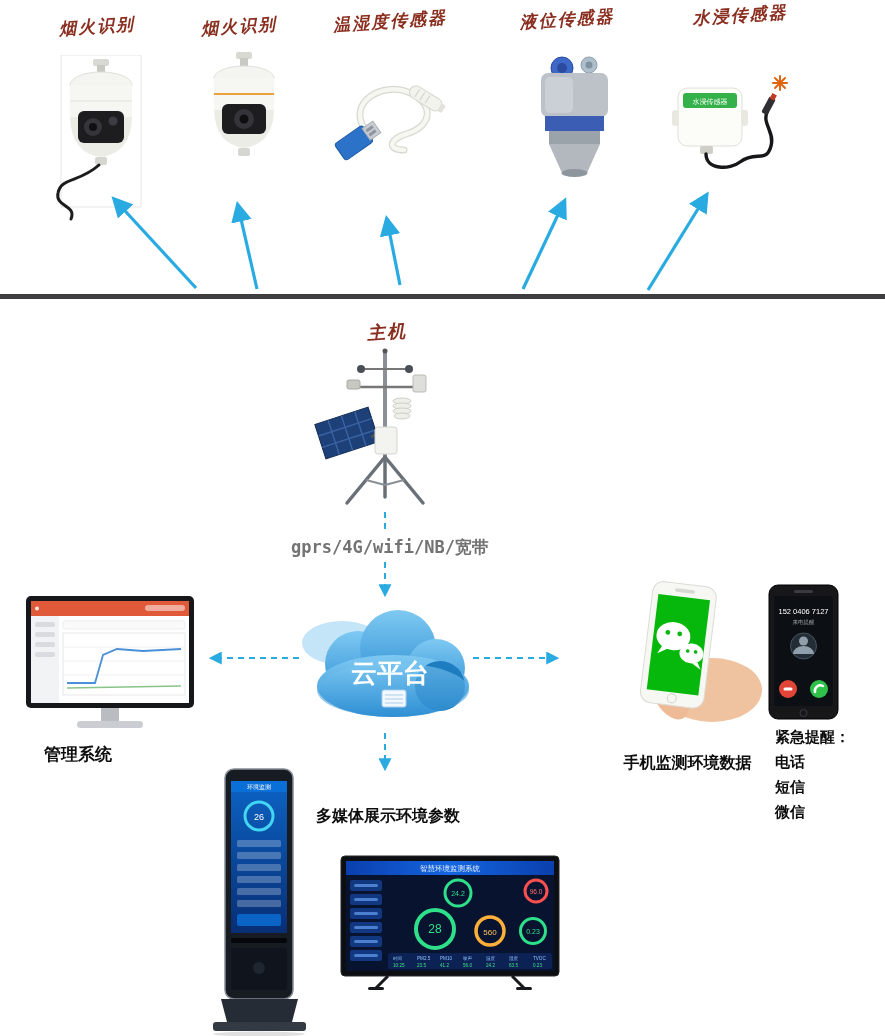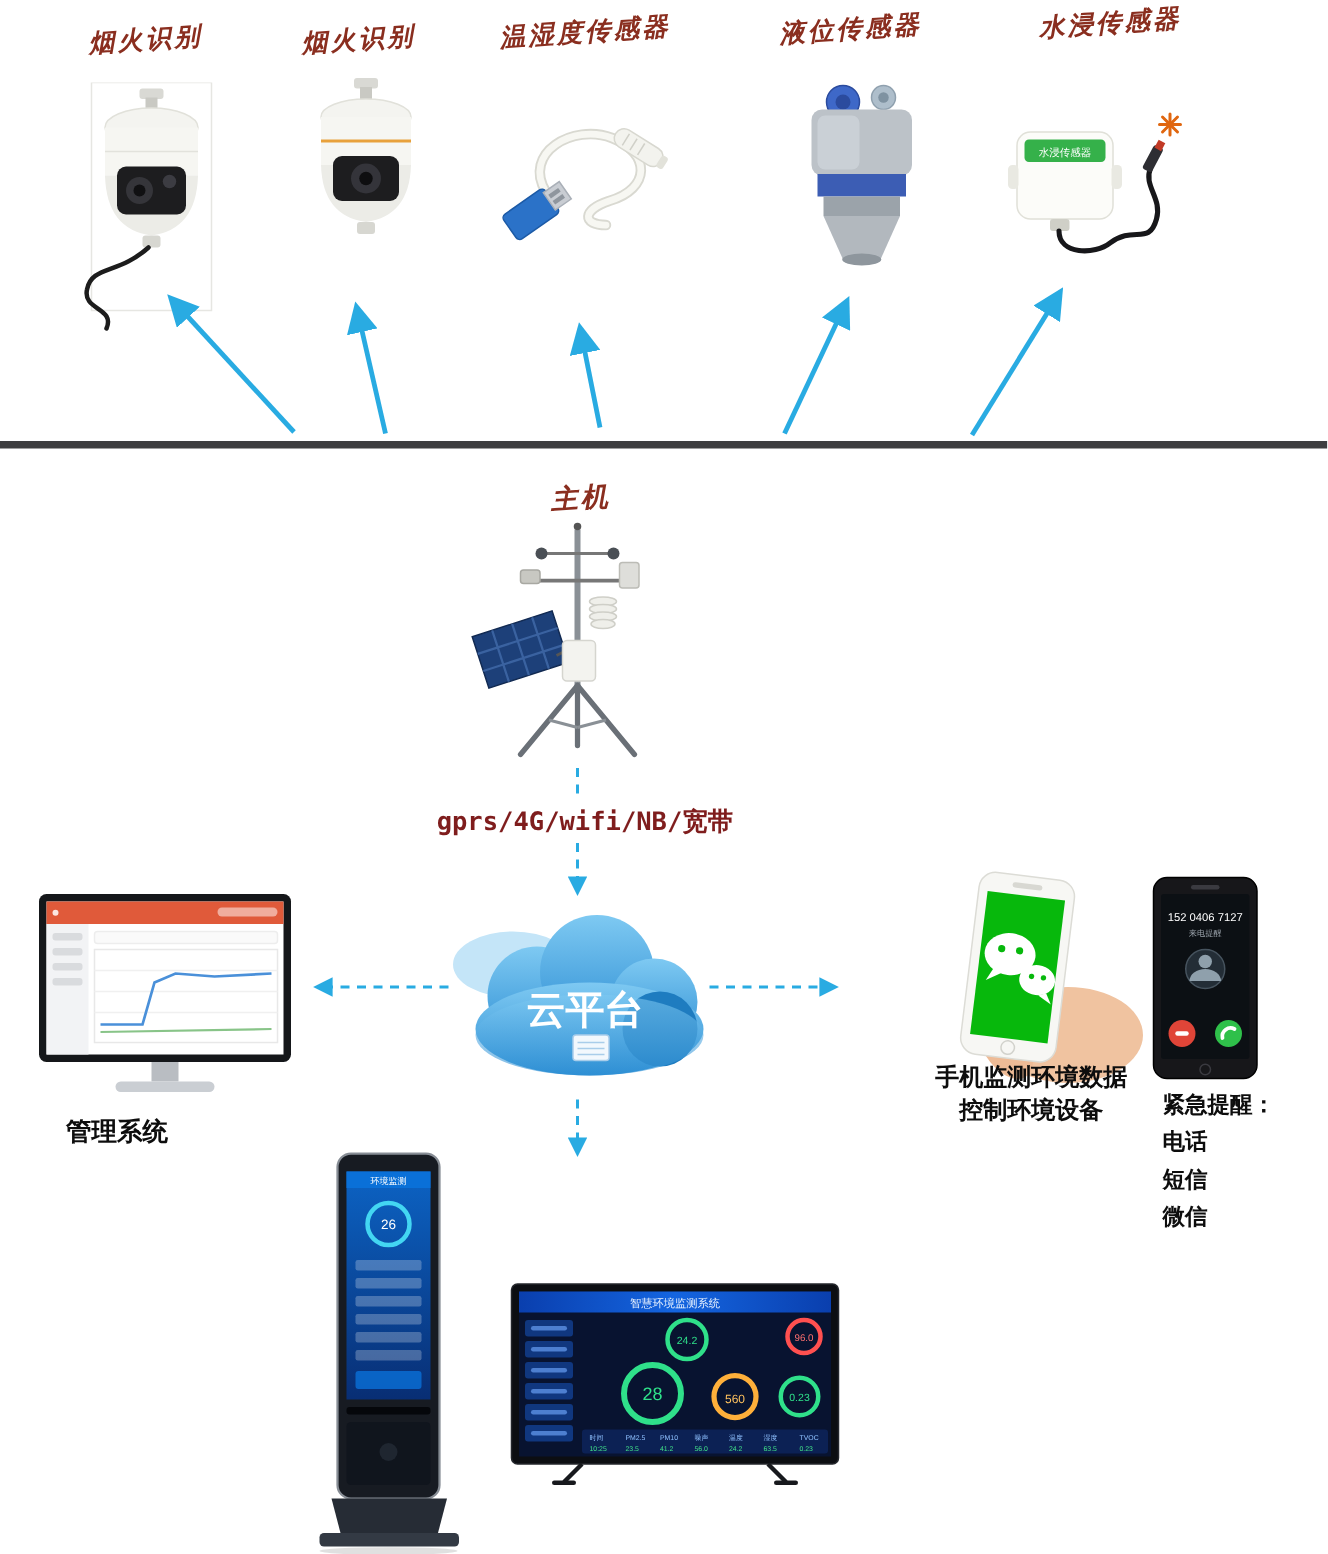--- a/index.html
+++ b/index.html
@@ -9,21 +9,21 @@
   .abs { position:absolute; }
   svg { display:block; }
   svg text { font-family:"Liberation Sans", sans-serif; }
   .script-label {
     font-family:"DejaVu Serif", serif;
     font-style:italic; font-weight:bold;
     color:#8a2e1f; font-size:17px; text-align:center;
     transform:rotate(-4deg); letter-spacing:2px; white-space:nowrap;
   }
   .bold-label { font-weight:bold; color:#0d0d0d; font-size:16px; }
-  .mono-label { font-family:"DejaVu Sans Mono", monospace; font-weight:bold; font-size:17px; color:#7f1d1d; text-align:center; }
+  .mono-label { font-family:"DejaVu Sans Mono", monospace; font-weight:bold; font-size:17px; color:#737373; text-align:center; }
   .divider { position:absolute; left:0; top:294px; width:885px; height:5px; background:#3e3e40; z-index:1; }
   .center { text-align:center; }
   .alert-block div { line-height:25px; }
 </style>
 </head>
 <body>
 
 <div id="canvas">
 
   <div class="abs script-label" style="left:52px; top:15px; width:90px; z-index:3">烟火识别</div>
@@ -209,23 +209,22 @@
         <circle cx="66" cy="56" r="2.4" fill="#07b80c"></circle>
         <circle cx="78" cy="56" r="2.4" fill="#07b80c"></circle>
         <ellipse cx="92" cy="74" rx="12" ry="10" fill="#ffffff"></ellipse>
         <path d="M99,82 L103,89 L94,84 Z" fill="#ffffff"></path>
         <circle cx="88" cy="72" r="1.8" fill="#07b80c"></circle>
         <circle cx="96" cy="72" r="1.8" fill="#07b80c"></circle>
       </g>
       <circle cx="78" cy="121" r="4.5" fill="none" stroke="#d2d2cc"></circle>
     </g>
   </svg>
-  <div class="abs bold-label center" style="left:600px; top:708px; width:175px; line-height:22px; z-index:3">
+  <div class="abs bold-label center" style="left:600px; top:752px; width:175px; line-height:22px; z-index:3">
     <div>手机监测环境数据</div>
-    <div>控制环境设备</div>
   </div>
 
   <svg class="abs" style="left:766px; top:584px; z-index:2" width="75" height="138" viewBox="0 0 75 138">
     <rect x="3" y="1" width="69" height="134" rx="9" fill="#17171a" stroke="#000000"></rect>
     <rect x="28" y="6" width="19" height="3" rx="1.5" fill="#3a3a40"></rect>
     <rect x="8" y="12" width="59" height="110" rx="2" fill="#0c1014"></rect>
     <text x="37.5" y="30" text-anchor="middle" font-size="7.5" fill="#ffffff">152 0406 7127</text>
     <text x="37.5" y="40" text-anchor="middle" font-size="5.5" fill="#9aa2aa">来电提醒</text>
     <circle cx="37.5" cy="62" r="13" fill="#232d36" stroke="#46535e"></circle>
     <circle cx="37.5" cy="57" r="4.5" fill="#8fa0ac"></circle>
@@ -236,20 +235,21 @@
     <path d="M49,108 a5.5,5.5 0 0 1 8,-6" stroke="#ffffff" stroke-width="2.5" fill="none" stroke-linecap="round"></path>
     <circle cx="37.5" cy="129" r="3.5" fill="none" stroke="#3a3a40"></circle>
   </svg>
   <div class="abs bold-label alert-block" style="left:775px; top:724px; width:108px; font-size:15px; z-index:3">
     <div>紧急提醒：</div>
     <div>电话</div>
     <div>短信</div>
     <div>微信</div>
   </div>
 
+  <div class="abs bold-label center" style="left:283px; top:806px; width:210px; z-index:3">多媒体展示环境参数</div>
 
   <svg class="abs" style="left:212px; top:768px; z-index:2" width="95" height="268" viewBox="0 0 95 268">
     <defs>
       <linearGradient id="kg" x1="0" y1="0" x2="0" y2="1">
         <stop offset="0" stop-color="#0c63c4"></stop>
         <stop offset="1" stop-color="#082e74"></stop>
       </linearGradient>
     </defs>
     <rect x="13" y="1" width="68" height="230" rx="9" fill="#171b22" stroke="#878d95" stroke-width="1.5"></rect>
     <rect x="19" y="13" width="56" height="152" fill="url(#kg)"></rect>

